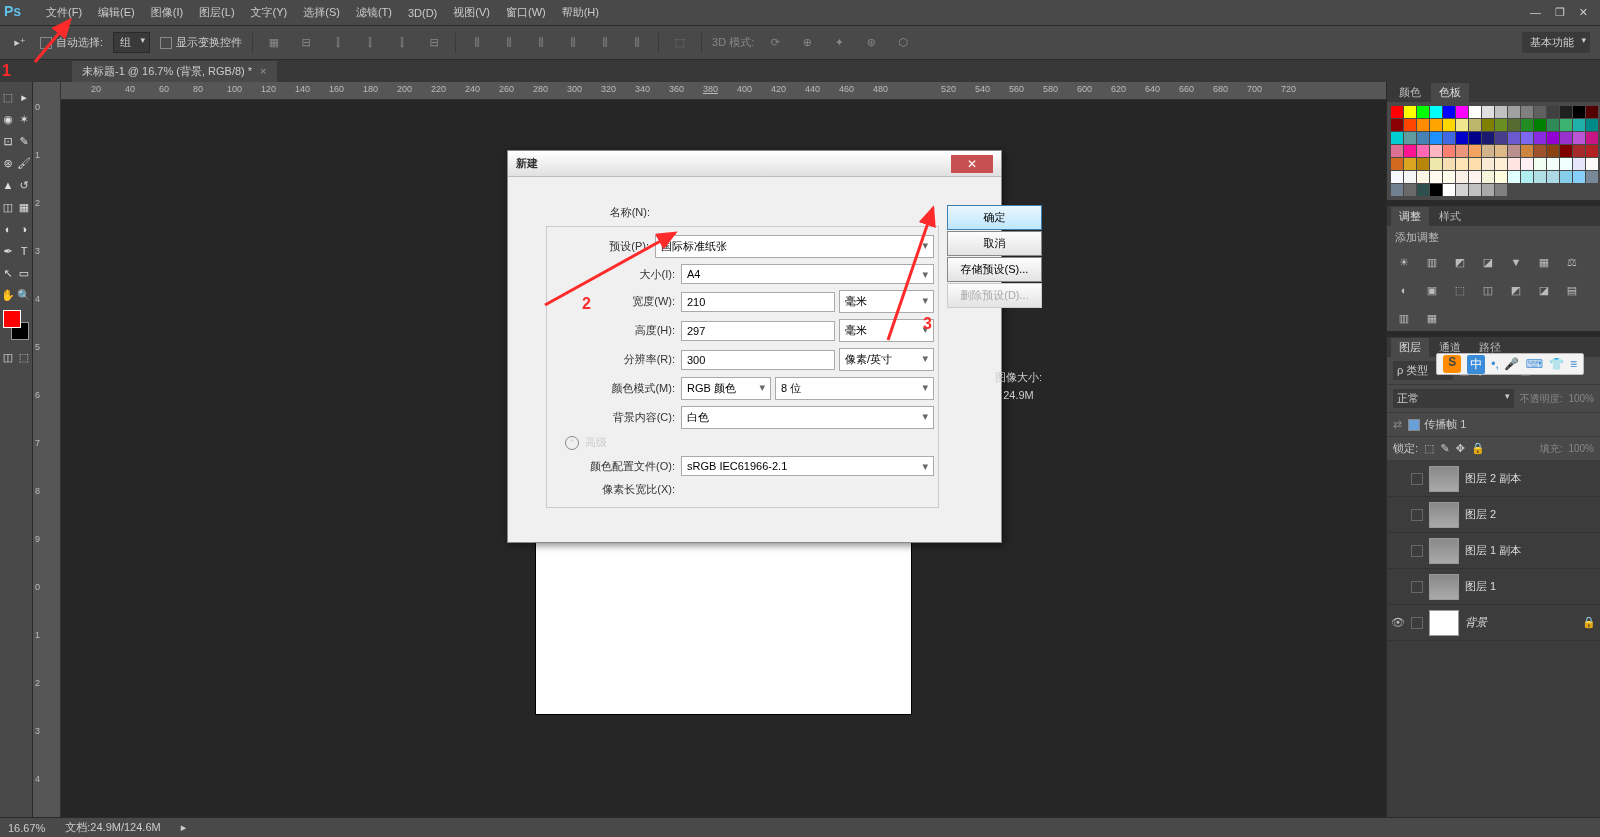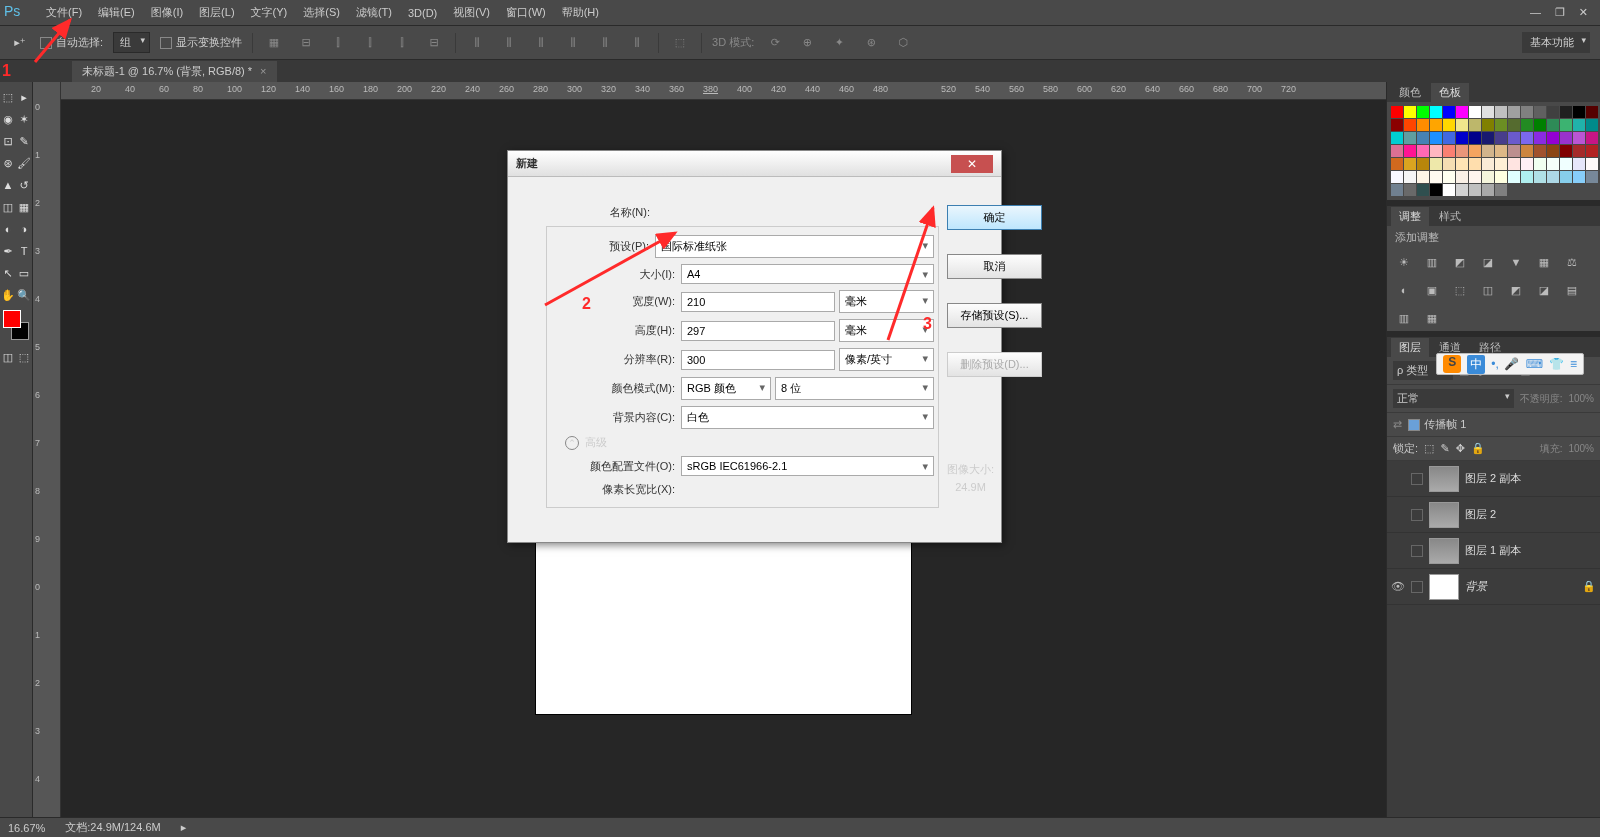--- a/index.html
+++ b/index.html
@@ -1,18 +1,18 @@
 <!DOCTYPE html>
 <html><head>
 <meta charset="utf-8">
 <style>
 *{margin:0;padding:0;box-sizing:border-box;font-family:"Microsoft YaHei",Arial,sans-serif;font-size:11px;color:#ccc;user-select:none}
 body{width:1600px;height:837px;background:#494949;overflow:hidden;position:relative}
 .menubar{height:26px;background:#494949;display:flex;align-items:center;padding-left:4px;border-bottom:1px solid #2a2a2a}
-.ps-logo{width:26px;height:20px;color:#5fc0e8;font-weight:normal;font-size:14px;margin-right:8px}
+.ps-logo{width:26px;height:20px;color:#5fc0e8;font-weight:bold;font-size:14px;margin-right:8px}
 .menu-item{padding:16px 8px;cursor:pointer}
 .win-controls{margin-left:auto;display:flex;gap:14px;padding-right:12px;color:#999}
 .optbar{height:34px;background:#494949;display:flex;align-items:center;padding:0 10px;border-bottom:1px solid #2a2a2a;gap:10px}
 .opt-tool{width:20px;height:20px;display:flex;align-items:center;justify-content:center}
 .chk{width:12px;height:12px;border:1px solid #888;display:inline-block;margin-right:4px;vertical-align:middle}
 .sel{background:#3a3a3a;border:1px solid #2a2a2a;padding:2px 18px 2px 6px;position:relative}
 .sel::after{content:"▾";position:absolute;right:4px;top:2px;font-size:9px}
 .divider{width:1px;height:20px;background:#3a3a3a}
 .iconbtn{width:22px;height:22px;display:flex;align-items:center;justify-content:center;color:#888}
 .right-func{margin-left:auto;background:#3a3a3a;padding:3px 16px 3px 8px;position:relative}
@@ -59,21 +59,21 @@
 .l-lock{color:#888}
 .l-bg{font-style:italic}
 .statusbar{height:20px;background:#494949;display:flex;align-items:center;padding:0 8px;gap:20px;border-top:1px solid #2a2a2a;font-size:11px;color:#bbb}
 
 .dialog{position:absolute;left:507px;top:150px;width:495px;background:#f0f0f0;border:1px solid #888;box-shadow:2px 2px 8px rgba(0,0,0,.5);color:#000}
 .dlg-title{height:26px;background:linear-gradient(#fff,#e0e0e0);display:flex;align-items:center;padding:0 8px;border-bottom:1px solid #bbb}
 .dlg-title span{font-weight:bold;color:#333}
 .dlg-close{margin-left:auto;width:42px;height:18px;background:#c75050;color:#fff;text-align:center;cursor:pointer;font-size:12px;display:flex;align-items:center;justify-content:center}
 .dlg-body{display:flex;padding:28px}
 .dlg-left{flex:1}
-.dlg-right{width:110px;display:flex;flex-direction:column;gap:24px;align-items:flex-start;padding-left:8px}
+.dlg-right{width:110px;display:flex;flex-direction:column;gap:1px;align-items:flex-end;padding-left:8px}
 .dlg-row{display:flex;align-items:center;margin-bottom:6px}
 .dlg-lbl{width:120px;text-align:right;padding-right:6px;color:#333}
 .dlg-inp{flex:1;border:1px solid #aaa;padding:3px 5px;background:#fff;color:#000;font-size:11px}
 .dlg-sel{flex:1;border:1px solid #aaa;padding:3px 5px;background:#fff;color:#000;position:relative;font-size:11px}
 .dlg-sel::after{content:"▾";position:absolute;right:5px;color:#666}
 .dlg-btn{width:95px;padding:4px 0;border:1px solid #888;background:linear-gradient(#fdfdfd,#e3e3e3);text-align:center;cursor:pointer;color:#000;font-size:11px}
 .dlg-btn.primary{border:1px solid #3c7fb1;background:linear-gradient(#eaf6fd,#bee6fd)}
 .dlg-btn.dis{color:#aaa;border-color:#ccc}
 .fieldset{border:1px solid #ccc;margin:4px 0 6px 10px;padding:8px 4px 4px}
 .adv-hdr{display:flex;align-items:center;gap:6px;color:#333;margin:6px 0 6px 14px}
@@ -444,20 +444,26 @@
   <div class="l-thumb grey"></div>
   <div class="l-name ">图层 2</div>
   </div>
         <div class="lrow">
           <div class="l-eye"></div>
   <div class="l-chk"></div>
   <div class="l-thumb grey"></div>
   <div class="l-name ">图层 1 副本</div>
   </div>
         <div class="lrow">
+          <div class="l-eye"></div>
+  <div class="l-chk"></div>
+  <div class="l-thumb grey"></div>
+  <div class="l-name ">图层 1</div>
+  </div>
+        <div class="lrow">
           <div class="l-eye">👁</div>
   <div class="l-chk"></div>
   <div class="l-thumb white"></div>
   <div class="l-name l-bg">背景</div>
   <div class="l-lock">🔒</div>
         </div>
       </div>
   </div>
 </div>
 

